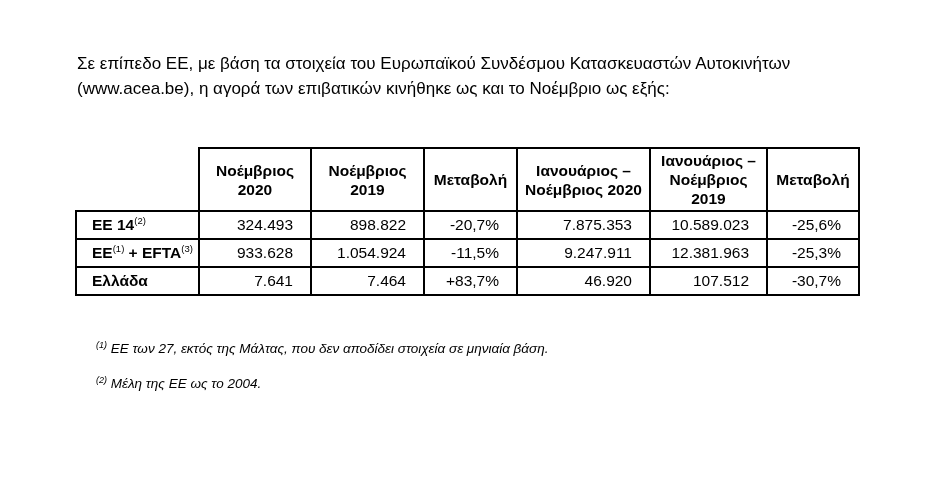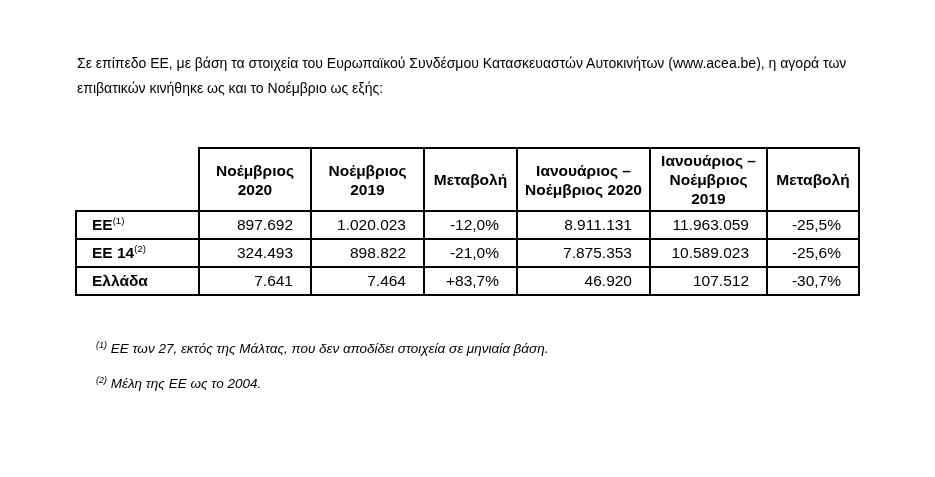--- a/index.html
+++ b/index.html
@@ -15,21 +15,21 @@
   .page {
     position: relative;
     width: 935px;
     height: 477px;
   }
   .intro {
     position: absolute;
     left: 77px;
     top: 51px;
     width: 780px;
-    font-size: 14px;
+    font-size: 17px;
     line-height: 25px;
     margin: 0;
   }
   table.market {
     position: absolute;
     left: 75px;
     top: 127px;
     border-collapse: collapse;
     table-layout: fixed;
     font-size: 15.5px;
@@ -109,36 +109,36 @@
           <th>Νοέμβριος 2020</th>
           <th>Νοέμβριος 2019</th>
           <th>Μεταβολή</th>
           <th>Ιανουάριος – Νοέμβριος 2020</th>
           <th>Ιανουάριος – Νοέμβριος 2019</th>
           <th>Μεταβολή</th>
         </tr>
     </thead>
     <tbody>
         <tr>
-          <th class="rowlabel"><span>ΕΕ</span><sup>(1)</sup></th>
-          <td>897.692</td>
-          <td>1.020.023</td>
-          <td>-12,0%</td>
-          <td>8.911.131</td>
-          <td>11.963.059</td>
-          <td>-25,5%</td>
-        </tr>
-        <tr>
           <th class="rowlabel"><span>ΕΕ 14</span><sup>(2)</sup></th>
           <td>324.493</td>
           <td>898.822</td>
-          <td>-21,0%</td>
+          <td>-20,7%</td>
           <td>7.875.353</td>
           <td>10.589.023</td>
           <td>-25,6%</td>
+        </tr>
+        <tr>
+          <th class="rowlabel"><span>ΕΕ</span><sup>(1)</sup><span> + EFTA</span><sup>(3)</sup></th>
+          <td>933.628</td>
+          <td>1.054.924</td>
+          <td>-11,5%</td>
+          <td>9.247.911</td>
+          <td>12.381.963</td>
+          <td>-25,3%</td>
         </tr>
         <tr>
           <th class="rowlabel"><span>Ελλάδα</span></th>
           <td>7.641</td>
           <td>7.464</td>
           <td>+83,7%</td>
           <td>46.920</td>
           <td>107.512</td>
           <td>-30,7%</td>
         </tr>

